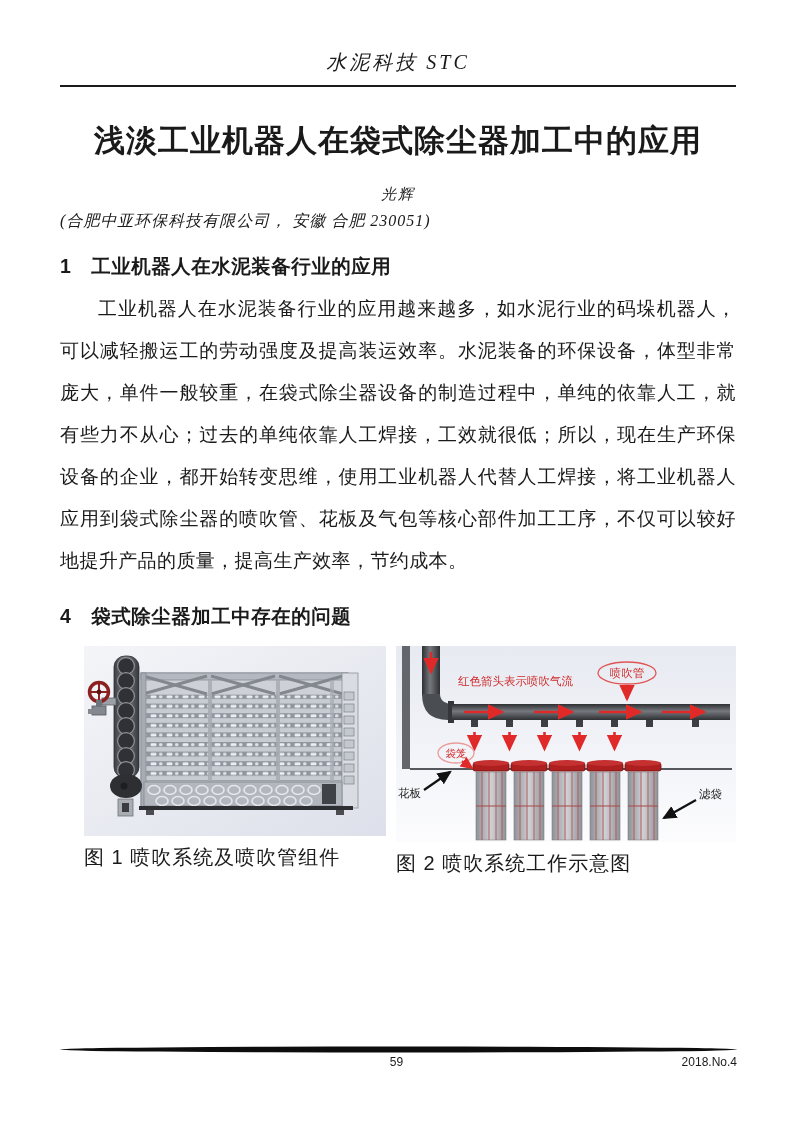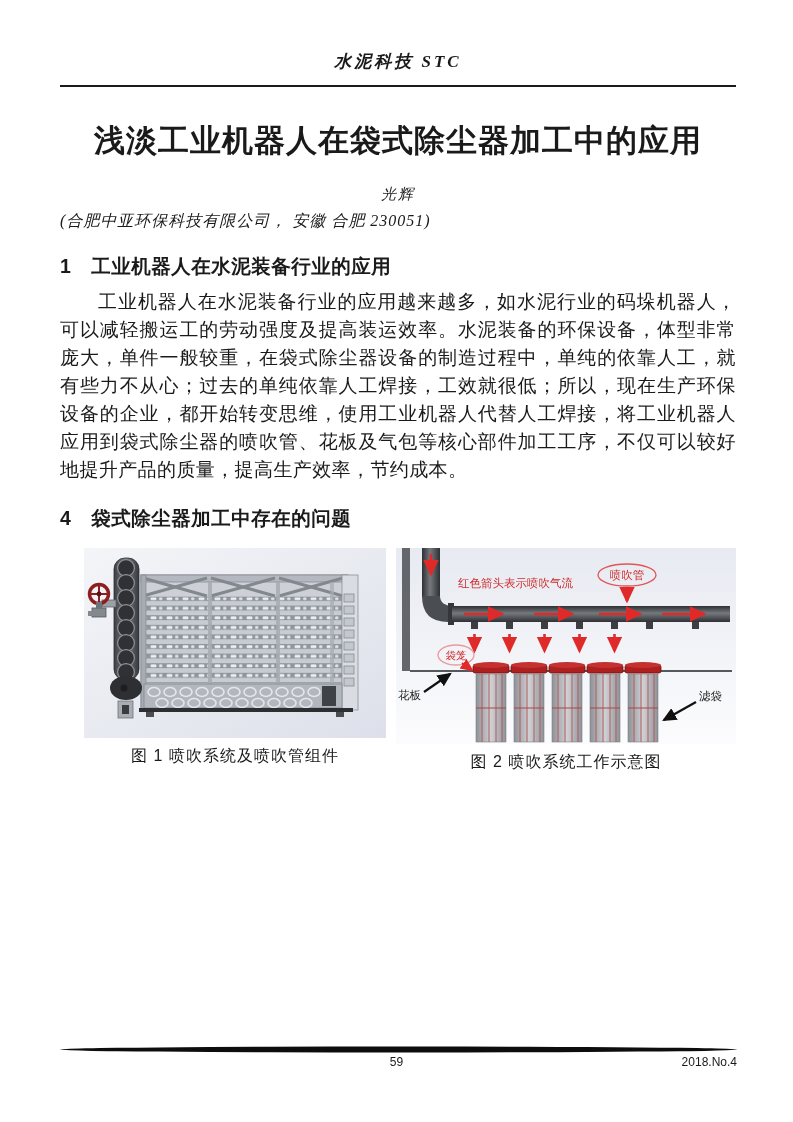--- a/index.html
+++ b/index.html
@@ -9,24 +9,24 @@
     margin:0 auto;
     background:#ffffff;
     box-sizing:border-box;
     padding:50px 57px 0 60px;
     font-family:"Liberation Serif", serif;
     color:#1a1a1a;
     overflow:hidden;
   }
   .journal-title{
     text-align:center;
-    font-size:17px;
+    font-size:20px;
     font-style:italic;
     letter-spacing:3px;
-    font-weight:bold;
+    font-weight:normal;
     line-height:24px;
   }
   .header-rule{
     margin-top:11px;
     height:2px;
     background:#1b1b1b;
   }
   .article-title{
     margin:34px 0 0 0;
     text-align:center;
@@ -53,39 +53,39 @@
   .section-heading{
     margin:21px 0 8px 0;
     font-family:"Liberation Sans", sans-serif;
     font-size:19.5px;
     font-weight:bold;
     letter-spacing:0.5px;
   }
   .body-paragraph{
     margin:0;
     font-size:19px;
-    line-height:28px;
+    line-height:42px;
     text-align:justify;
     text-indent:2em;
     letter-spacing:0.4px;
   }
   .figures-row{
     margin-top:16px;
     display:flex;
     justify-content:space-between;
     align-items:flex-start;
   }
   .figure-block{margin:0;}
   .figure-block.left{margin-left:24px;}
   .figure-canvas{display:block;}
   .figure-caption{
     margin-top:8px;
-    text-align:center;
+    text-align:left;
     font-family:"Liberation Sans", sans-serif;
-    font-size:16px;
+    font-size:20px;
     letter-spacing:1px;
   }
   .page-footer{
     position:absolute;
     left:60px;right:56px;top:1046px;
   }
   .footer-rule{display:block;width:100%;height:7px;}
   .footer-text-row{
     position:relative;
     margin-top:2px;

